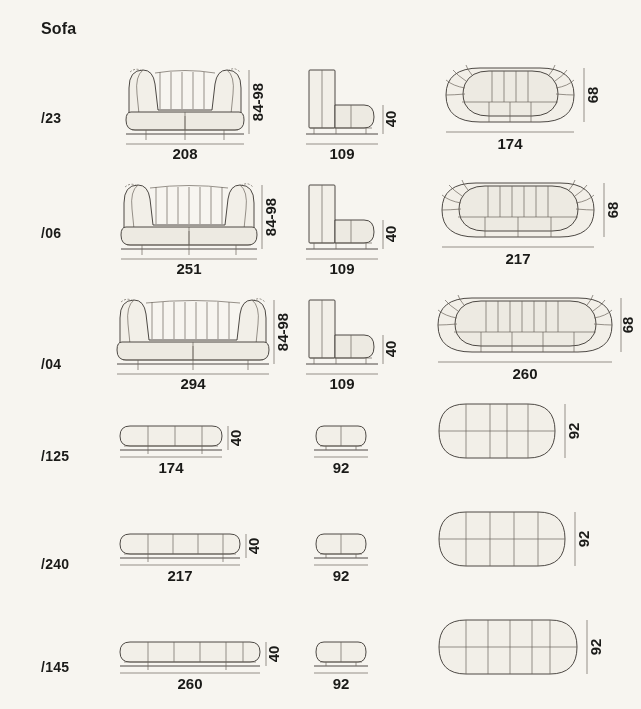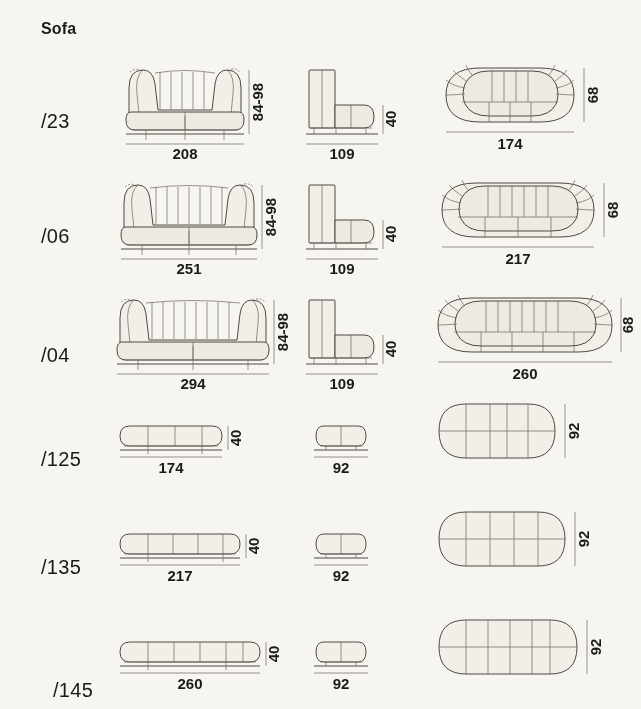--- a/index.html
+++ b/index.html
@@ -37,22 +37,22 @@
     width: 641px;
     display: flex;
     align-items: center;
   }
   .spec-row.sofa-row   { height: 115px; }
   .spec-row.pouf-row   { height: 108px; }
 
   .row-label {
     position: absolute;
     left: 41px;
-    font-size: 20px;
-    font-weight: normal;
+    font-size: 14px;
+    font-weight: bold;
     letter-spacing: 0.3px;
     white-space: nowrap;
   }
 
   .view-cell {
     position: absolute;
     top: 0;
     height: 100%;
   }
   .view-front { left: 112px;  width: 180px; }
@@ -266,21 +266,21 @@
           <path class="dimline" d="M10,84 L162,84"></path>
           <text class="dimtext" x="86" y="101" text-anchor="middle">217</text>
           <path class="dimline" d="M172,20 L172,74"></path>
           <text class="dimtext-v" x="186" y="47" text-anchor="middle" transform="rotate(-90 186 47)">68</text>
         </g>
       </svg>
     </div>
   </div>
 
   <div class="spec-row sofa-row">
-    <div class="row-label" style="top:66px;">/04</div>
+    <div class="row-label" style="top:78px;">/04</div>
 
     <div class="view-cell view-front">
       <svg width="180" height="115" viewBox="0 0 180 115">
         <g>
           <path class="ln-dash" d="M9,24 q6,-5 12,-1"></path>
           <path class="ln-dash" d="M141,23 q6,-5 12,1"></path>
           <path class="fillbody" d="M8,78 L8,40 q0,-18 14,-18 q10,0 12,14 L37,62 L125,62 L128,36 q2,-14 12,-14 q14,0 14,18 L154,78 Z"></path>
           <path class="ln-thin" d="M22,22 q-8,6 -6,24 L18,66"></path>
           <path class="ln-thin" d="M140,22 q8,6 6,24 L144,66"></path>
           <path class="ln-thin" d="M40,24 L40,61"></path>
@@ -420,21 +420,21 @@
         </g>
         <g>
           <path class="dimline" d="M133,11 L133,65"></path>
           <text class="dimtext-v" x="147" y="38" text-anchor="middle" transform="rotate(-90 147 38)">92</text>
         </g>
       </svg>
     </div>
   </div>
 
   <div class="spec-row pouf-row">
-    <div class="row-label" style="top:55px;">/135</div>
+    <div class="row-label" style="top:55px;">/240</div>
 
     <div class="view-cell view-front">
       <svg width="180" height="108" viewBox="0 0 180 108">
         <g>
           <path class="fillbody" d="M18,33 L118,33 q10,0 10,10 q0,10 -10,10 L18,53 q-10,0 -10,-10 q0,-10 10,-10 Z"></path>
           <path class="ln-thin" d="M36,33 L36,53"></path>
           <path class="ln-thin" d="M61,33 L61,53"></path>
           <path class="ln-thin" d="M86,33 L86,53"></path>
           <path class="ln-thin" d="M111,33 L111,53"></path>
           <path class="ln-thin" d="M12,53 L124,53"></path>
@@ -480,21 +480,21 @@
         </g>
         <g>
           <path class="dimline" d="M143,11 L143,65"></path>
           <text class="dimtext-v" x="157" y="38" text-anchor="middle" transform="rotate(-90 157 38)">92</text>
         </g>
       </svg>
     </div>
   </div>
 
   <div class="spec-row pouf-row">
-    <div class="row-label" style="top:70px;margin-left:12px;">/145</div>
+    <div class="row-label" style="top:50px;">/145</div>
 
     <div class="view-cell view-front">
       <svg width="180" height="108" viewBox="0 0 180 108">
         <g>
           <path class="fillbody" d="M18,33 L138,33 q10,0 10,10 q0,10 -10,10 L18,53 q-10,0 -10,-10 q0,-10 10,-10 Z"></path>
           <path class="ln-thin" d="M36,33 L36,53"></path>
           <path class="ln-thin" d="M62,33 L62,53"></path>
           <path class="ln-thin" d="M88,33 L88,53"></path>
           <path class="ln-thin" d="M114,33 L114,53"></path>
           <path class="ln-thin" d="M131,33 L131,53"></path>

